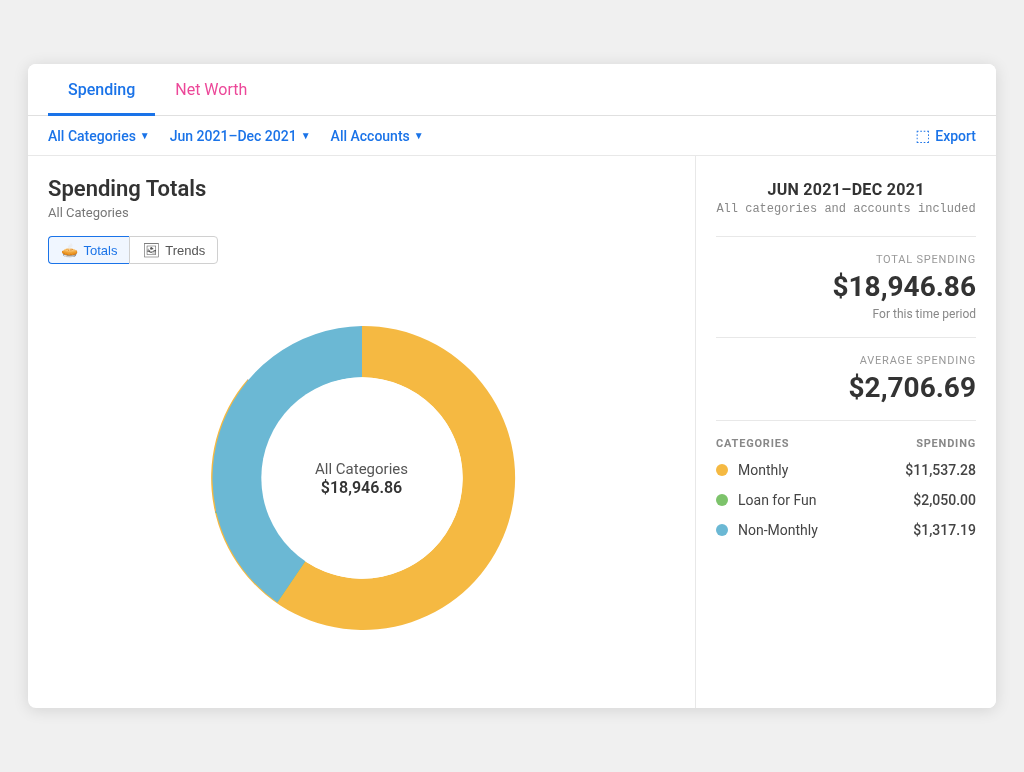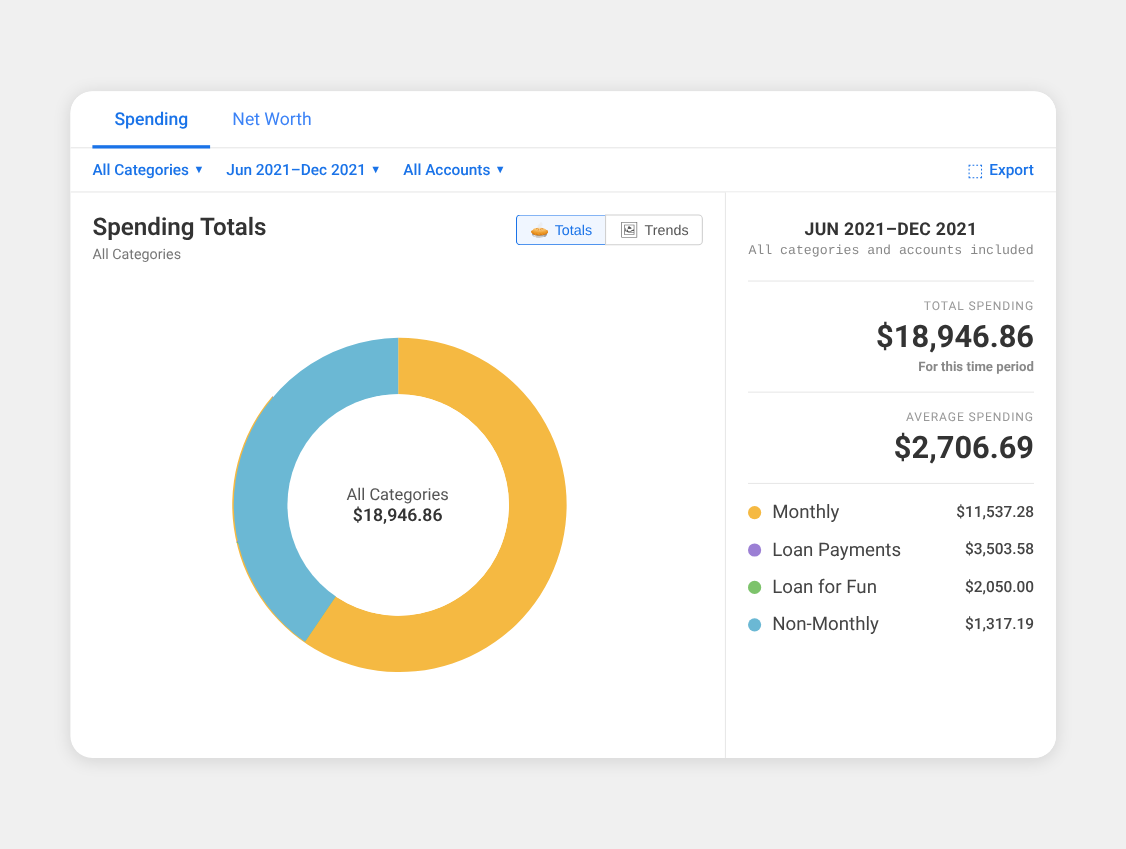--- a/index.html
+++ b/index.html
@@ -5,38 +5,38 @@
     * { box-sizing: border-box; margin: 0; padding: 0; }
     body {
       font-family: -apple-system, BlinkMacSystemFont, 'Segoe UI', Roboto, sans-serif;
       background: #f0f0f0;
       display: flex;
       justify-content: center;
       align-items: center;
       min-height: 100vh;
     }
     .app-container {
-      width: 896px;
-      background: #fff;
-      border-radius: 20px;
+      width: 968px;
+      background: #fff;
+      border-radius: 8px;
       box-shadow: 0 2px 16px rgba(0,0,0,0.12);
       overflow: hidden;
     }
     
     .top-nav {
       display: flex;
       align-items: flex-end;
       padding: 0 20px;
       border-bottom: 1px solid #e0e0e0;
       background: #fff;
     }
     .nav-tab {
       padding: 16px 20px 14px;
       font-size: 16px;
-      color: #3b82f6;
+      color: #ec4899;
       cursor: pointer;
       border-bottom: 3px solid transparent;
       margin-bottom: -1px;
       font-weight: 400;
     }
     .nav-tab.active {
       color: #1a73e8;
       border-bottom: 3px solid #1a73e8;
       font-weight: 500;
     }
@@ -204,21 +204,20 @@
     }
     .stat-value {
       font-size: 28px;
       font-weight: 700;
       color: #333;
     }
     .stat-desc {
       font-size: 12px;
       color: #888;
       margin-top: 4px;
-      font-weight: bold;
     }
     
     .categories-section {
       margin-top: 4px;
     }
     .categories-header {
       display: flex;
       justify-content: space-between;
       margin-bottom: 12px;
     }
@@ -240,34 +239,35 @@
       align-items: center;
     }
     .category-dot {
       width: 12px;
       height: 12px;
       border-radius: 50%;
       margin-right: 10px;
       flex-shrink: 0;
     }
     .category-name {
-      font-size: 17px;
+      font-size: 14px;
       color: #444;
     }
     .category-amount {
       font-size: 14px;
       color: #444;
       font-weight: 500;
     }
     
     .left-header {
       display: flex;
       align-items: flex-start;
-      justify-content: space-between;
+      justify-content: flex-start;
       margin-bottom: 4px;
+      flex-direction: column;
     }
     .left-header-text {}
   </style>
 </head>
 <body>
 
 <div class="app-container">
 
   <div class="top-nav">
     <div class="nav-tab active">Spending</div>
@@ -355,37 +355,34 @@
       <hr class="right-divider">
 
       <div class="stat-block">
         <div class="stat-label">AVERAGE SPENDING</div>
         <div class="stat-value">$2,706.69</div>
       </div>
 
       <hr class="right-divider">
 
       <div class="categories-section">
+        <div class="categories-header">
+          <span class="categories-header-label">CATEGORIES</span>
+          <span class="categories-header-label">SPENDING</span>
+        </div>
         <div id="category-rows-container">
             <div class="category-row">
     <div class="category-left">
       <div class="category-dot" style="background:#F5B942"></div>
       <span class="category-name">Monthly</span>
     </div>
     <span class="category-amount">$11,537.28</span>
   </div>
             <div class="category-row">
     <div class="category-left">
-      <div class="category-dot" style="background:#9B7FD4"></div>
-      <span class="category-name">Loan Payments</span>
-    </div>
-    <span class="category-amount">$3,503.58</span>
-  </div>
-            <div class="category-row">
-    <div class="category-left">
       <div class="category-dot" style="background:#7DC36B"></div>
       <span class="category-name">Loan for Fun</span>
     </div>
     <span class="category-amount">$2,050.00</span>
   </div>
             <div class="category-row">
     <div class="category-left">
       <div class="category-dot" style="background:#6BB8D4"></div>
       <span class="category-name">Non-Monthly</span>
     </div>

